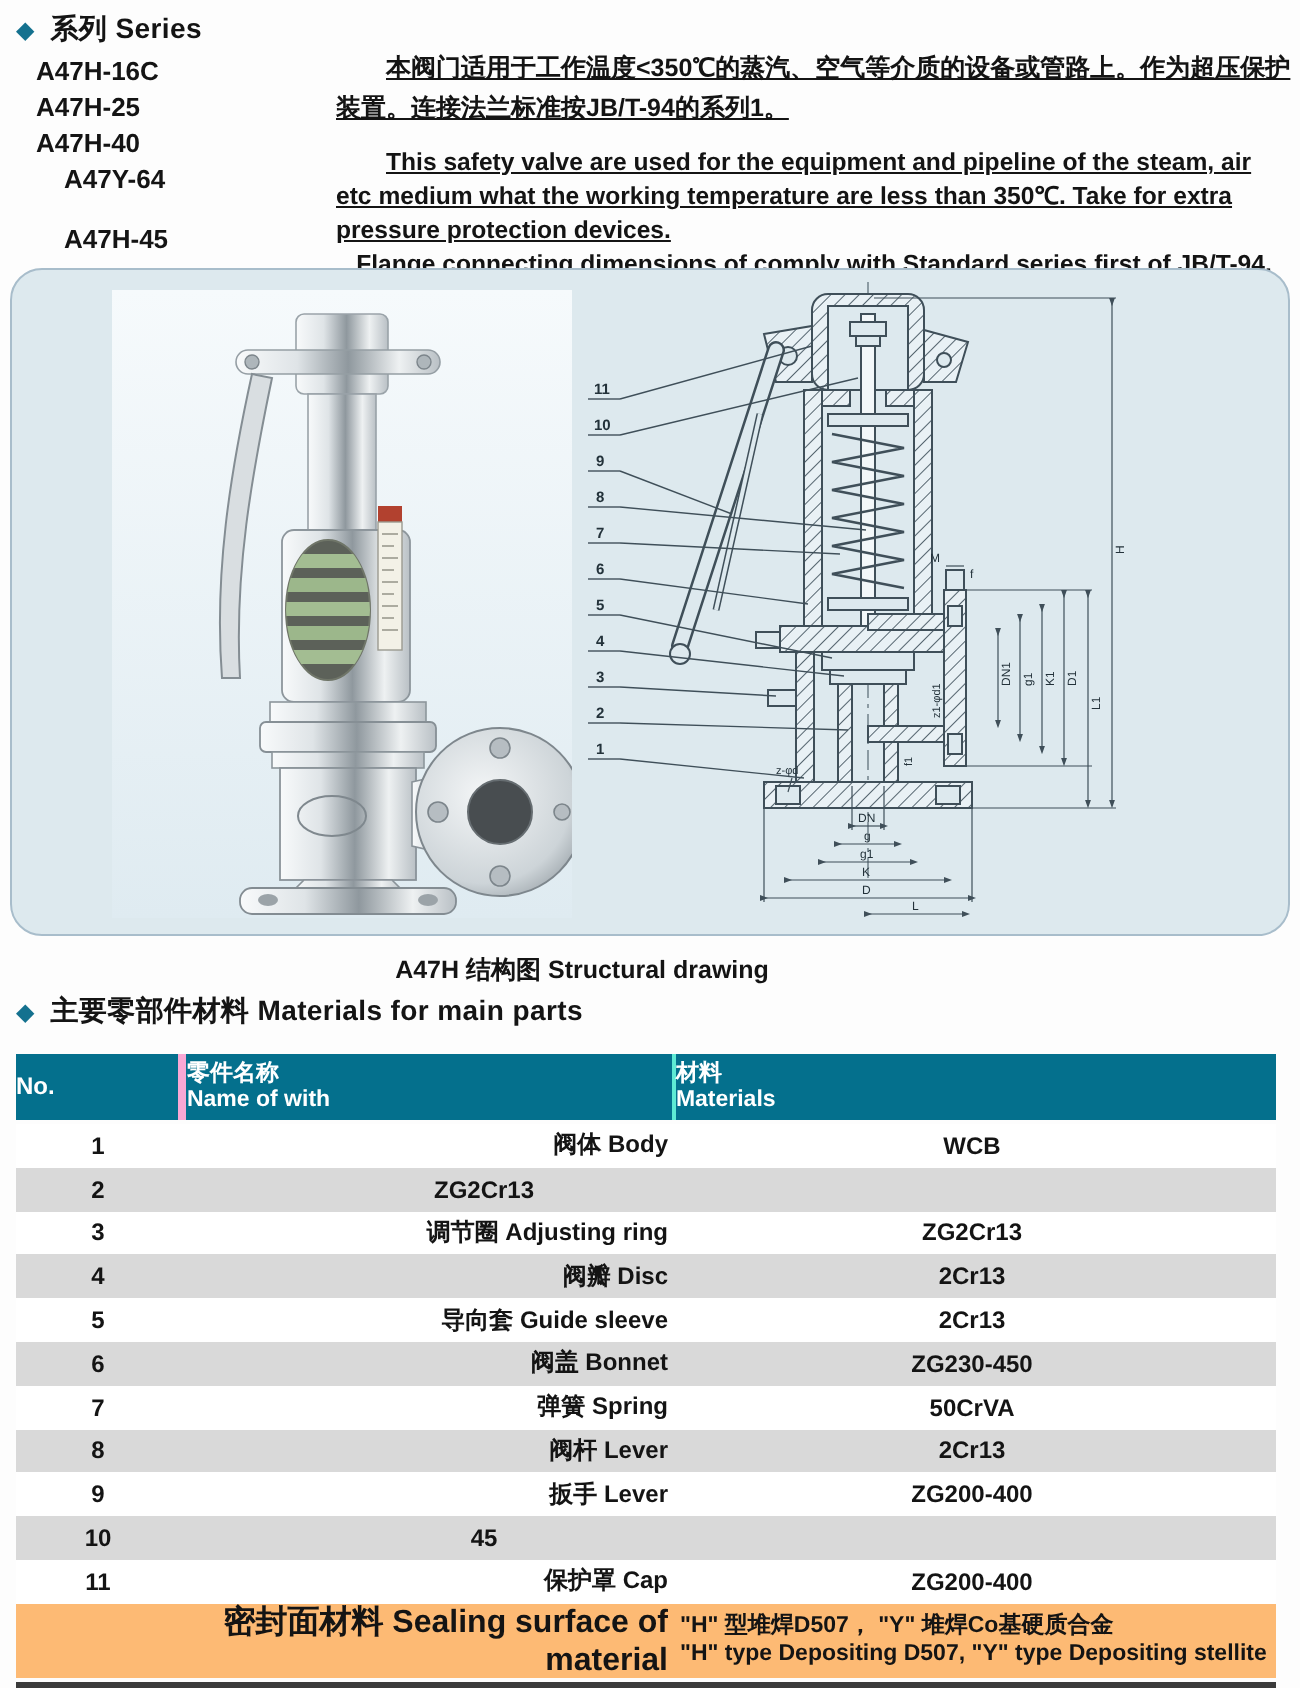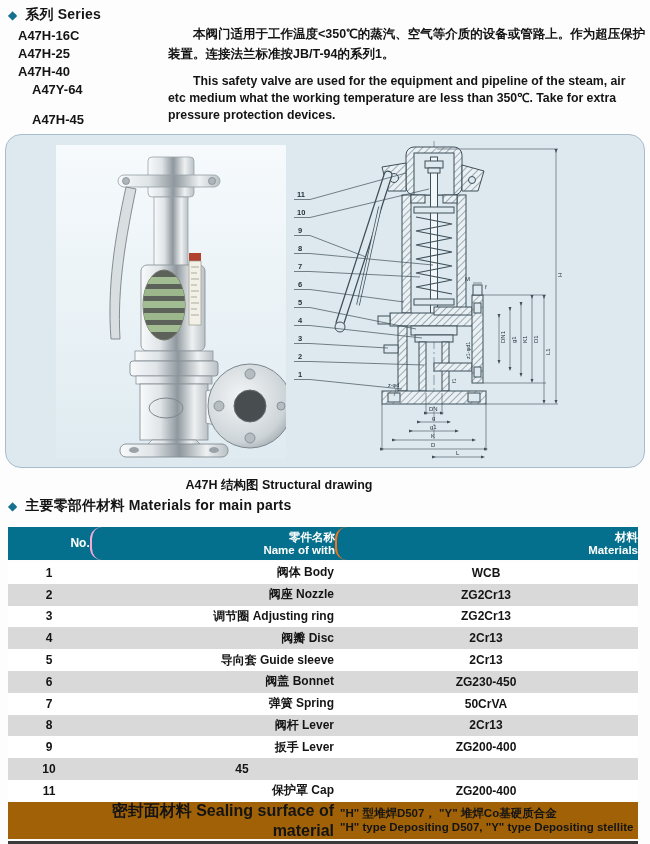--- a/index.html
+++ b/index.html
@@ -11,49 +11,49 @@
   .diamond { color:#14718f; font-size:12px; margin-right:8px; line-height:1; }
   .sec-title { font-size:14px; font-weight:bold; letter-spacing:0.2px; }
 
   
   .series-list { position:absolute; left:18px; top:27px; display:flex;flex-direction:column; }
   .series-col { display:flex; flex-direction:column; }
   .series-col + .series-col { margin-left:14px;gap:12px; }
   .model { font-size:13px; font-weight:bold; line-height:18px; white-space:nowrap; }
 
   
-  .desc-block { position:absolute; left:168px; top:25px; width:478px; }
+  .desc-block { position:absolute; left:168px; top:25px; width:478px;text-decoration:underline; }
   .desc-zh { margin:0; font-size:12.5px; font-weight:bold; line-height:19.5px; text-indent:25px; }
   .desc-en { margin:9px 0 0 0; font-size:12.3px; font-weight:bold; line-height:17px; text-indent:25px; }
   .desc-en2 { margin:0; font-size:12.3px; font-weight:bold; line-height:17px; text-align:center; }
 
   
   .panel { position:absolute; left:5px; top:134px; width:638px; height:332px;
            background:#dde9ee; border:1px solid #a8bdcb; border-radius:16px; }
   .photo-wrap { position:absolute; left:50px; top:10px; }
   .drawing-wrap { position:absolute; left:278px; top:2px; }
 
-  .fig-caption { position:absolute; left:0; top:477px; width:558px; text-align:center;
+  .fig-caption { position:absolute; left:12px; top:477px; width:558px; text-align:center;
                  font-size:12.5px; font-weight:bold; }
 
   
   .tbl { position:absolute; left:8px; top:527px; width:630px; }
   .tbl-header { display:flex; height:33px; background:#04708d; color:#ffffff; font-weight:bold; }
-  .th { display:flex; flex-direction:column; justify-content:center; text-align:right;
-        font-size:11.5px; line-height:13px;border-radius:12px; }
+  .th { display:flex; flex-direction:column; justify-content:center; text-align:left;
+        font-size:11.5px; line-height:13px; }
   .th-no { width:82px; font-size:12px; }
-  .th-name { width:244px; border-left:2px solid #f9a8d4; }
-  .th-mat { width:302px; border-left:2px solid #f97316; }
+  .th-name { width:244px; border-left:4px solid #f9a8d4; }
+  .th-mat { width:302px; border-left:2px solid #5eead4; }
   .tbl-body { margin-top:2px; }
   .tbl-row { display:flex; height:21.8px; align-items:center; font-size:12px; font-weight:bold; background:#ffffff; }
   .tbl-row.alt { background:#d9d9d9; }
   .cell-no { width:82px; text-align:center; }
   .cell-name { width:244px; padding-left:14px; box-sizing:border-box; text-align:right; }
   .cell-mat { width:304px; text-align:center; }
-  .tbl-footer { display:flex; height:37px; align-items:center; background:#a16207; font-weight:bold; }
+  .tbl-footer { display:flex; height:37px; align-items:center; background:#fdba74; font-weight:bold; }
   .mat-left { text-align:left; font-size:11.5px; line-height:14.5px; padding-left:6px; box-sizing:border-box; }
   .tbl-bottom { height:3px; background:#3b3b3b; margin-top:2px; }
 
   svg text { font-family:"Liberation Sans", sans-serif; }
 </style>
 </head>
 <body>
 
 <div class="page">
 
@@ -72,20 +72,21 @@
         <div class="model">A47Y-64</div>
         <div class="model">A47H-45</div>
         <div class="model">A47Y-100</div>
         <div class="model">A47H-100</div>
       </div>
   </div>
 
   <div class="desc-block">
     <p class="desc-zh">本阀门适用于工作温度&lt;350℃的蒸汽、空气等介质的设备或管路上。作为超压保护装置。连接法兰标准按JB/T-94的系列1。</p>
     <p class="desc-en">This safety valve are used for the equipment and pipeline of the steam, air etc medium what the working temperature are less than 350℃. Take for extra pressure protection devices.</p>
+    <p class="desc-en2">Flange connecting dimensions of comply with Standard series first of JB/T-94.</p>
   </div>
 
   <div class="panel">
 
     <div class="photo-wrap">
       <svg width="230" height="314" viewBox="0 0 230 314">
         <defs>
           <linearGradient id="pbg" x1="0" y1="0" x2="0" y2="1">
             <stop offset="0" stop-color="#f6fafc"></stop>
               <stop offset="1" stop-color="#dfebf1"></stop>
@@ -335,21 +336,20 @@
       </div>
     </div>
     <div class="tbl-body">
         <div class="tbl-row">
           <div class="cell-no">1</div>
           <div class="cell-name">阀体  Body</div>
           <div class="cell-mat">WCB</div>
         </div>
         <div class="tbl-row alt">
           <div class="cell-no">2</div>
-          <div class="cell-name">阀座  Nozzle</div>
           <div class="cell-mat">ZG2Cr13</div>
         </div>
         <div class="tbl-row">
           <div class="cell-no">3</div>
           <div class="cell-name">调节圈  Adjusting ring</div>
           <div class="cell-mat">ZG2Cr13</div>
         </div>
         <div class="tbl-row alt">
           <div class="cell-no">4</div>
           <div class="cell-name">阀瓣  Disc</div>

